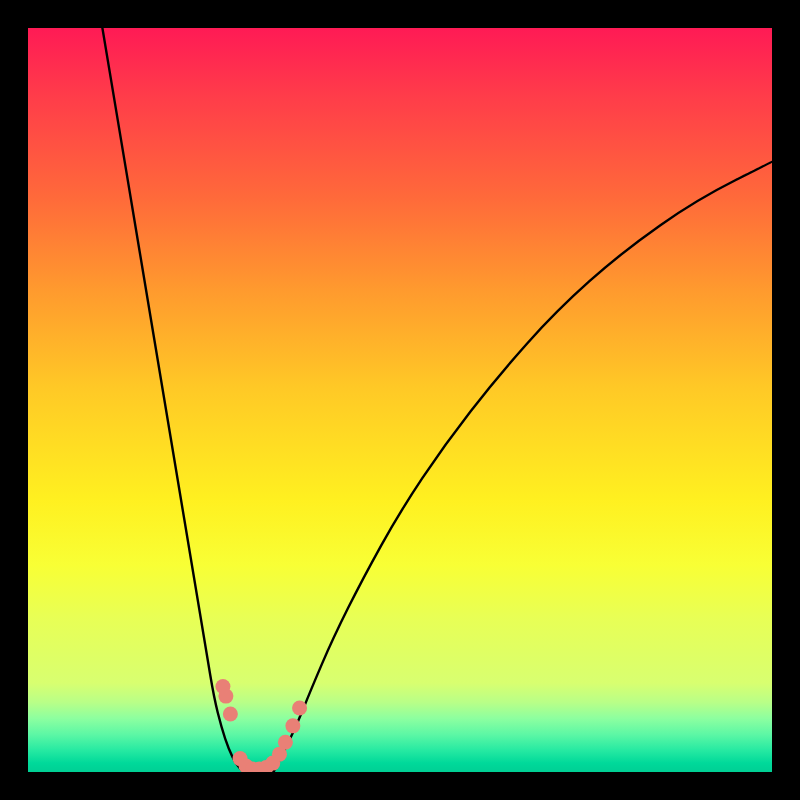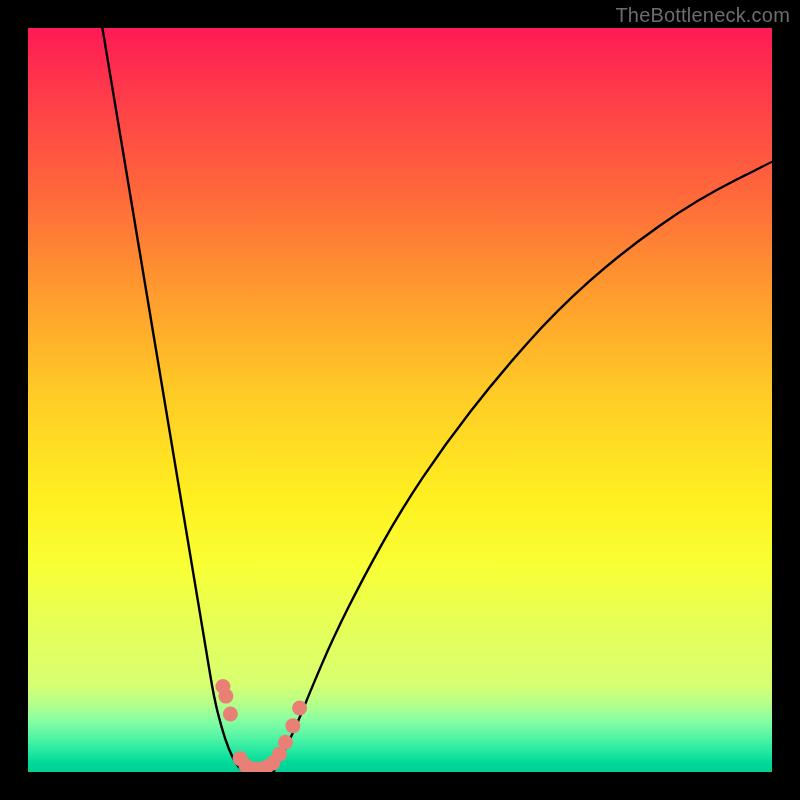--- a/index.html
+++ b/index.html
@@ -104,14 +104,13 @@
           <circle cx="231.384" cy="741.024" r="7.5" fill="#e98076"></circle>
           <circle cx="238.08" cy="739.536" r="7.5" fill="#e98076"></circle>
           <circle cx="244.77599999999998" cy="735.072" r="7.5" fill="#e98076"></circle>
           <circle cx="251.47199999999998" cy="726.144" r="7.5" fill="#e98076"></circle>
           <circle cx="257.42400000000004" cy="714.24" r="7.5" fill="#e98076"></circle>
           <circle cx="264.86400000000003" cy="697.872" r="7.5" fill="#e98076"></circle>
           <circle cx="271.56" cy="680.016" r="7.5" fill="#e98076"></circle>
         </g>
     </svg>
   </div>
-  <div class="watermark">TheBottleneck.com</div>
 </div>
 
 </body></html>

